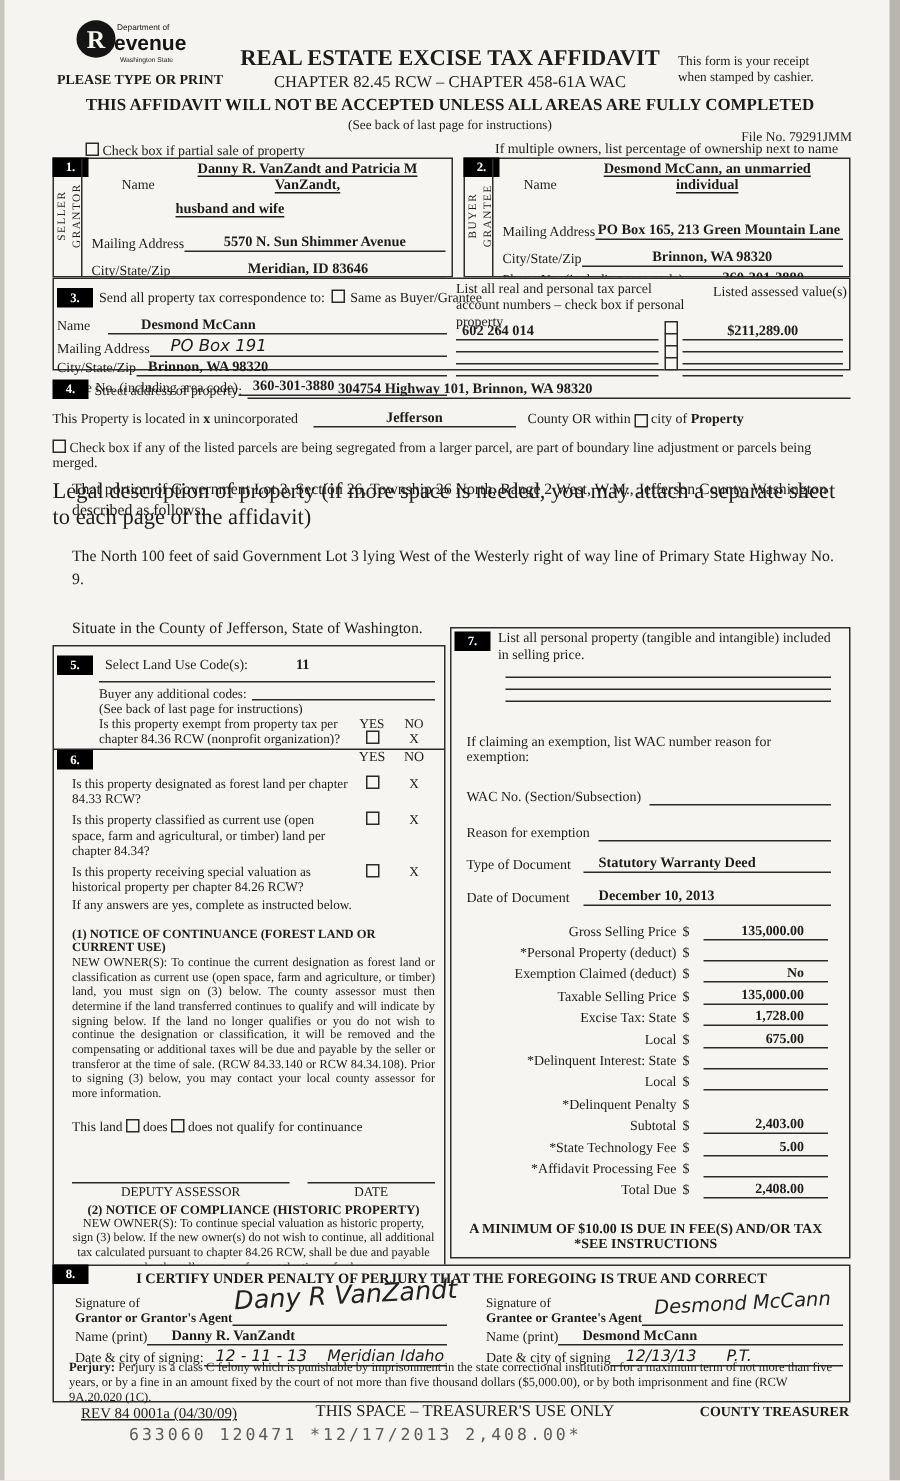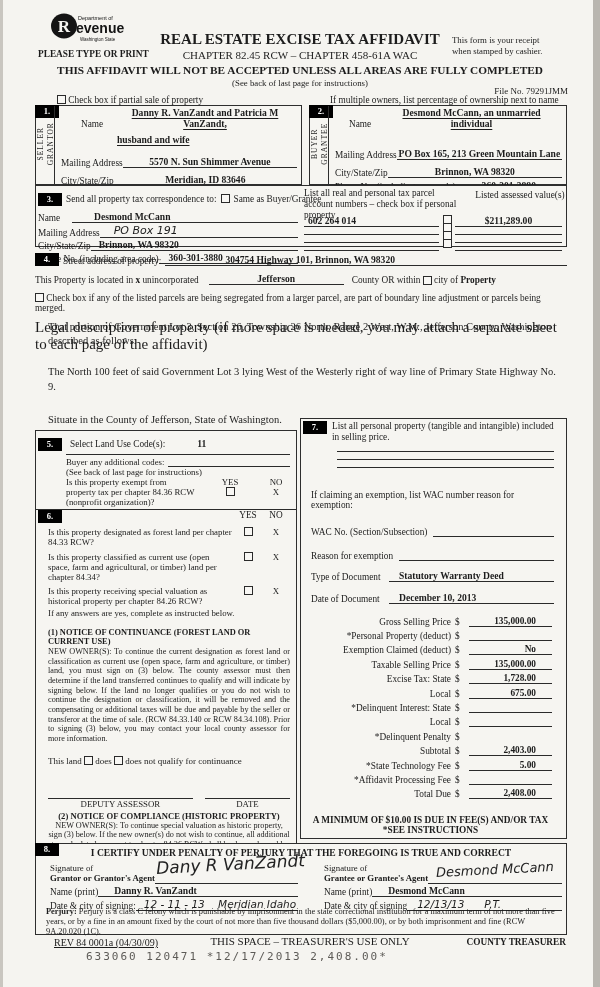--- a/index.html
+++ b/index.html
@@ -217,21 +217,21 @@
         <span class="tab">5.</span>
         <span class="lbl" style="margin-left:4px;">Select Land Use Code(s):</span>
         <span class="val" style="margin-left:28px;">11</span>
       </div>
       <div style="margin-left:28px; border-top:1px solid #2a2a2a; margin-top:3px; padding-top:1px;">
         <div class="frow" style="font-size:8.8px;">
           <span style="flex:none;">Buyer any additional codes:</span>
           <span class="fline" style="margin-left:4px;"></span>
         </div>
         <div style="font-size:8.8px;">(See back of last page for instructions)</div>
-        <div class="qrow" style="margin-top:0;gap:18px;">
+        <div class="qrow" style="margin-top:0;">
           <span class="qtext">Is this property exempt from property tax per chapter 84.36 RCW (nonprofit organization)?</span>
           <span class="qcol">
             <span>YES</span><br>
             <span class="cb"></span>
           </span>
           <span class="qcol">
             <span>NO</span><br>
             <span>X</span>
           </span>
         </div>

